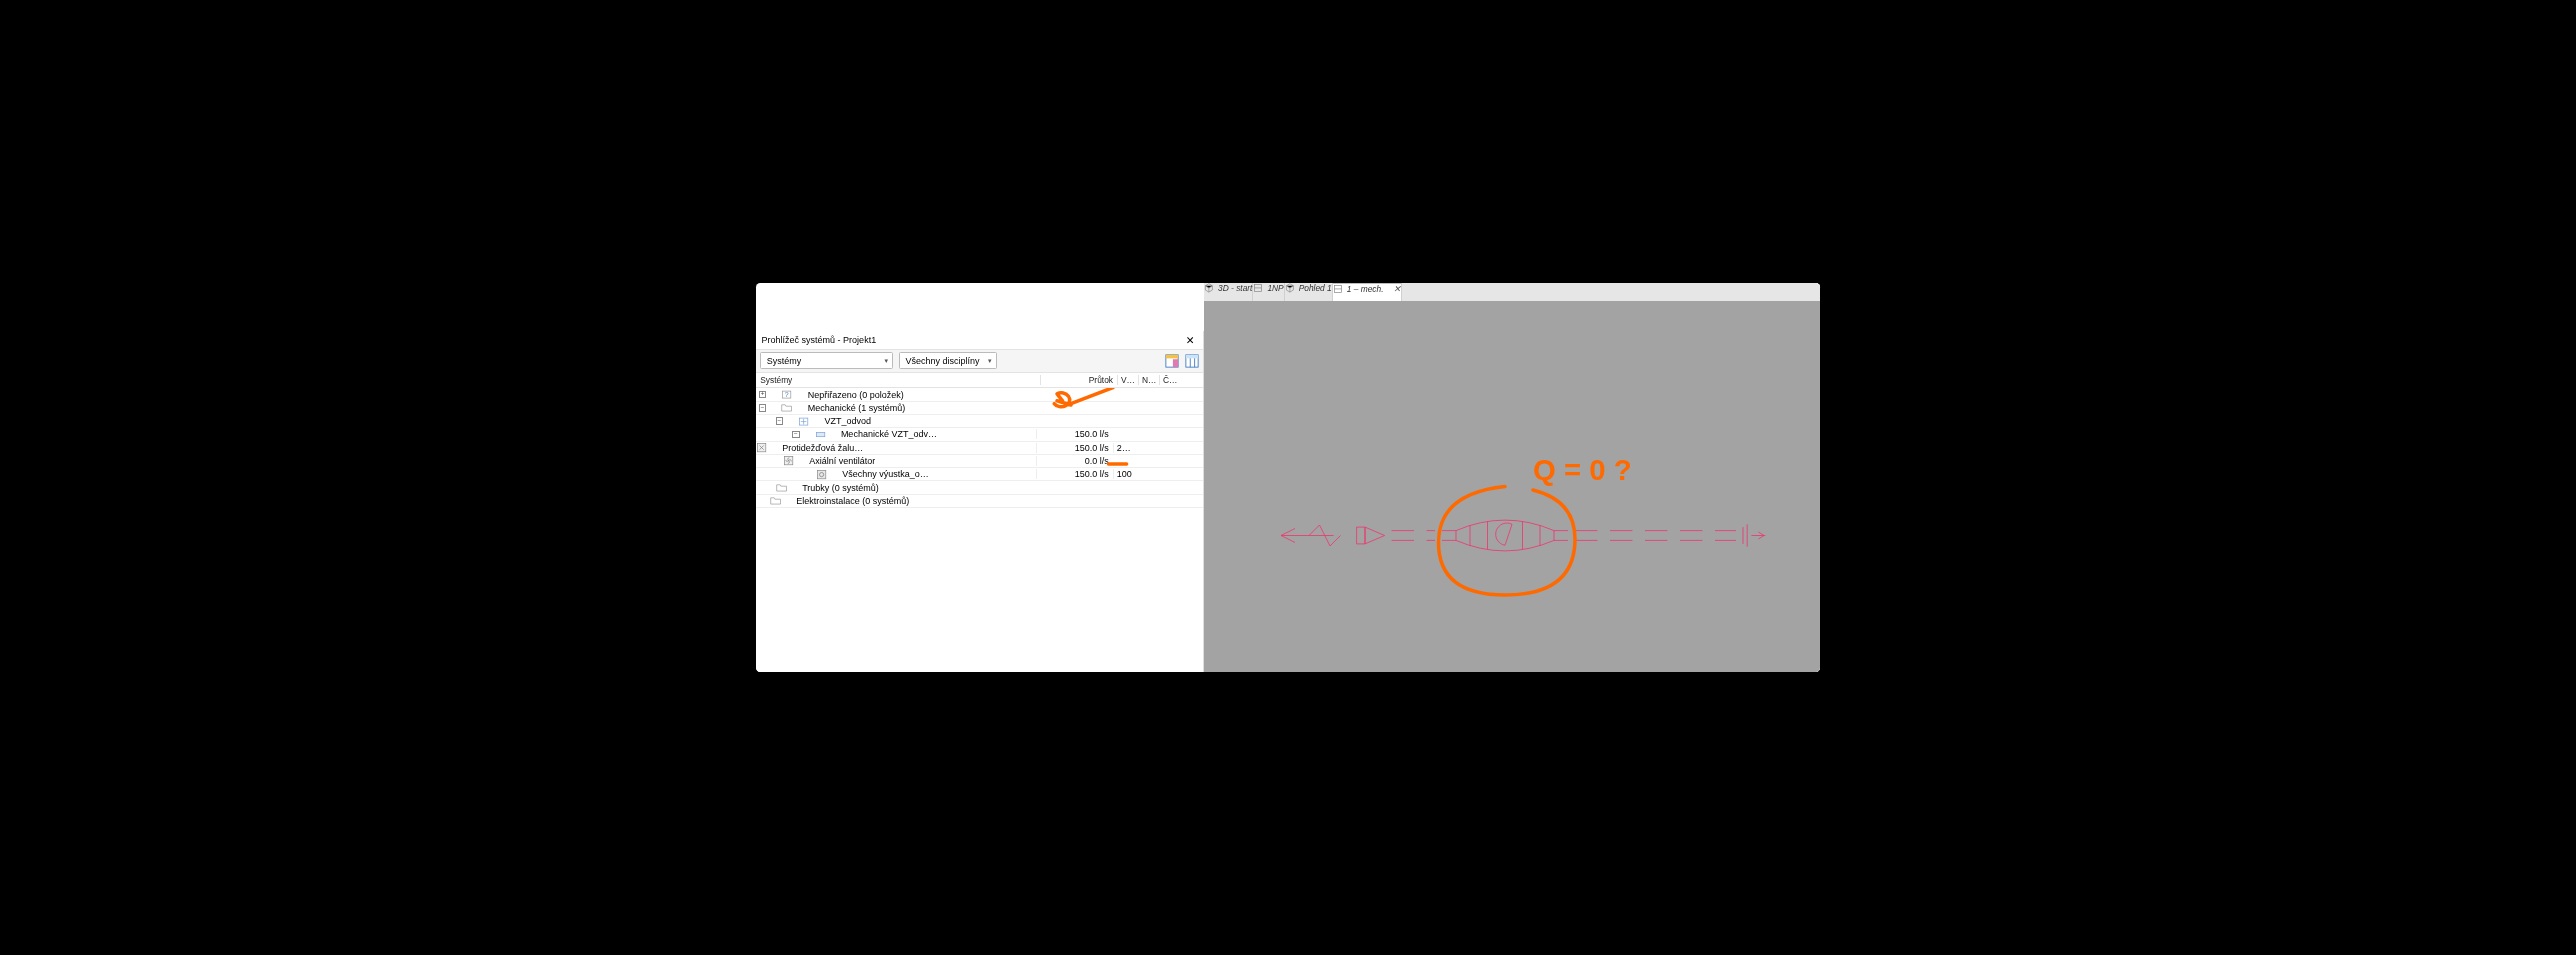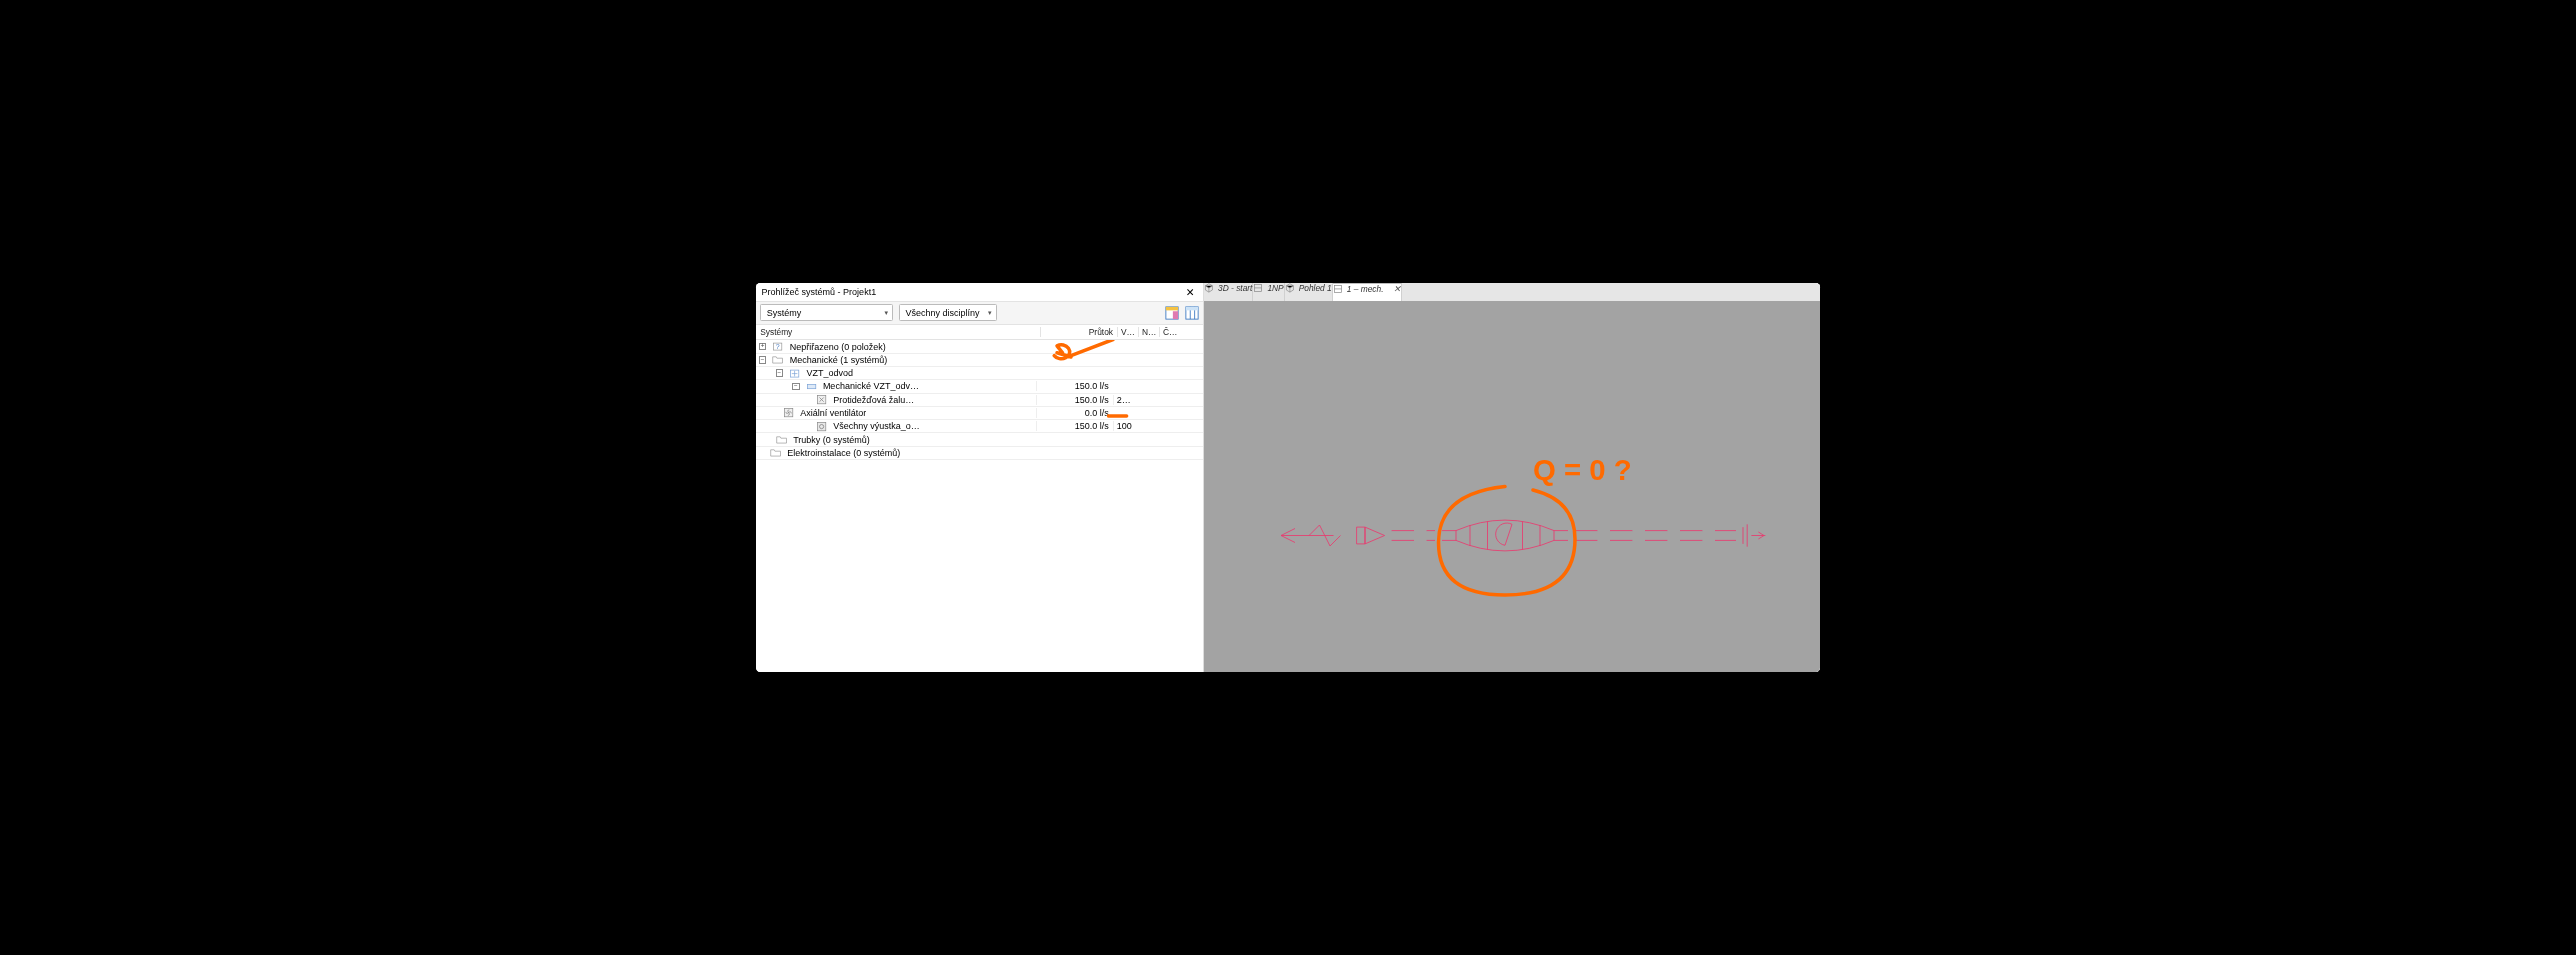--- a/index.html
+++ b/index.html
@@ -1,39 +1,39 @@
 <!DOCTYPE html>
 <html style="font-size:11.2px"><head>
 <meta charset="utf-8">
 <style>
   * { box-sizing: border-box; }
   html, body { margin:0; padding:0; height:100%; }
   body { background:#000; font-family: "Segoe UI", Arial, sans-serif; font-size:9px; color:#000; display:flex; align-items:center; justify-content:center; }
   .window { width:1064px; height:389px; background:#fff; border-radius:4.2px; box-shadow:0 7px 21px rgba(0,0,0,.5); display:flex; overflow:hidden; }
   
-  .left { width:448px; border-right:0.7px solid #ddd; display:flex; flex-direction:column; background:#fff; }
+  .left { width:448px; border-right:0.7px solid #ddd; display:flex; flex-direction:column; background:#fff;margin-top:48px; }
   .left-header { display:flex; align-items:center; padding:2.8px 5.6px; }
   .left-title { flex:1; font-size:9px; }
   .left-close { font-size:10.5px; padding:0 2.8px; cursor:pointer; }
   .toolbar { background:#f5f5f5; border-top:0.7px solid #e3e3e3; border-bottom:0.7px solid #e3e3e3; padding:2.8px 4.2px; display:flex; align-items:center; gap:5.6px; }
   .dd { background:#fff; border:0.7px solid #bbb; border-radius:1.4px; height:17px; display:flex; align-items:center; padding:0 4.2px 0 5.6px; }
   .dd .chev { margin-left:auto; font-size:7px; color:#555; }
   .dd1 { width:133px; }
   .dd2 { width:98px; }
   .tb-spacer { flex:1; }
   .tb-ico { width:14px; height:14px; display:inline-flex; align-items:center; justify-content:center; }
   .list-header { font-size:8.4px; color:#222; padding:2.1px 4.2px; border-bottom:0.7px solid #e3e3e3; display:flex;}
   .c-name { width:280px; }
   .c-flow { width:77px; text-align:right; padding-right:4.2px; border-left:0.7px solid #e3e3e3;}
   .c-v   { width:21px; text-align:left; border-left:0.7px solid #e3e3e3; padding-left:2.8px;}
   .c-n   { width:21px; text-align:left; border-left:0.7px solid #e3e3e3; padding-left:2.8px;}
   .c-c   { width:21px; text-align:left; border-left:0.7px solid #e3e3e3; padding-left:2.8px;}
   .treewrap { overflow:auto; flex:1; position:relative;}
   .row { display:flex; align-items:center; height:13.3px; border-bottom:0.7px solid #eee; white-space:nowrap; }
-  .row .cell-name { width:280px; display:flex; align-items:center; gap:6px; overflow:hidden; text-overflow:ellipsis; }
+  .row .cell-name { width:280px; display:flex; align-items:center; gap:15px; overflow:hidden; text-overflow:ellipsis; }
   .row .cell-flow { width:77px; text-align:right; padding-right:4.2px; border-left:0.7px solid #eee;}
   .row .cell-v { width:21px; border-left:0.7px solid #eee; padding-left:2.8px; overflow:hidden;}
   .row .cell-n { width:21px; border-left:0.7px solid #eee; padding-left:2.8px;}
   .row .cell-c { width:21px; border-left:0.7px solid #eee; padding-left:2.8px;}
   .tw { width:7.7px; height:7.7px; border:0.7px solid #888; display:inline-flex; align-items:center; justify-content:center; font-size:6.3px; line-height:1; background:#fff; color:#444; }
   .ico { width:11.2px; height:11.2px; display:inline-flex; align-items:center; justify-content:center; }
   .txt { overflow:hidden; text-overflow:ellipsis; }
   
   .annot-q { position:absolute; pointer-events:none; }
   
@@ -156,21 +156,21 @@
             </span>
           <span class="txt">Mechanické VZT_odv…</span>
         </div>
         <div class="cell-flow">150.0 l/s</div>
         <div class="cell-v"></div>
           <div class="cell-n"></div>
           <div class="cell-c"></div>
       </div>
 
       <div class="row">
-        <div class="cell-name" style="padding-left:60px">
+        <div class="cell-name" style="">
           <span class="ico">
               <svg viewBox="0 0 16 16">
                 <rect x="2" y="2" width="12" height="12" fill="#f0f0f0" stroke="#888"></rect>
                 <path d="M8 8l3-3M8 8l-3 3M8 8l3 3M8 8l-3-3" stroke="#777"></path>
               </svg>
             </span>
           <span class="txt">Protidežďová žalu…</span>
         </div>
         <div class="cell-flow">150.0 l/s</div>
         <div class="cell-v">2…</div>

